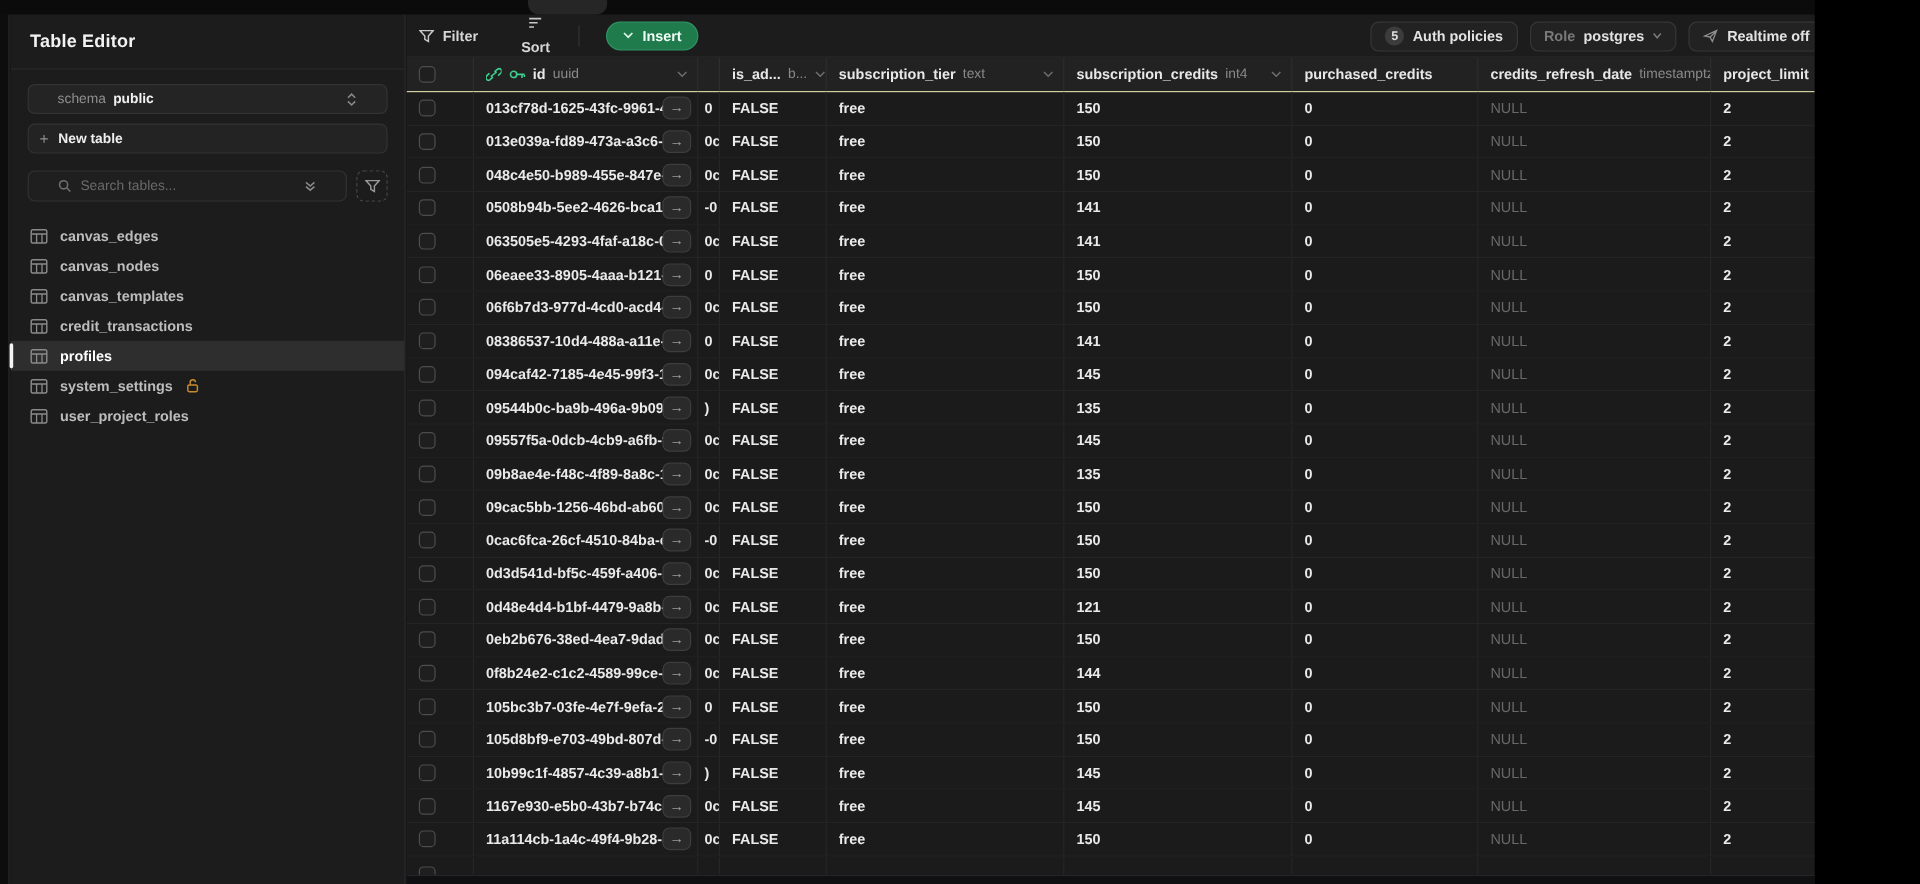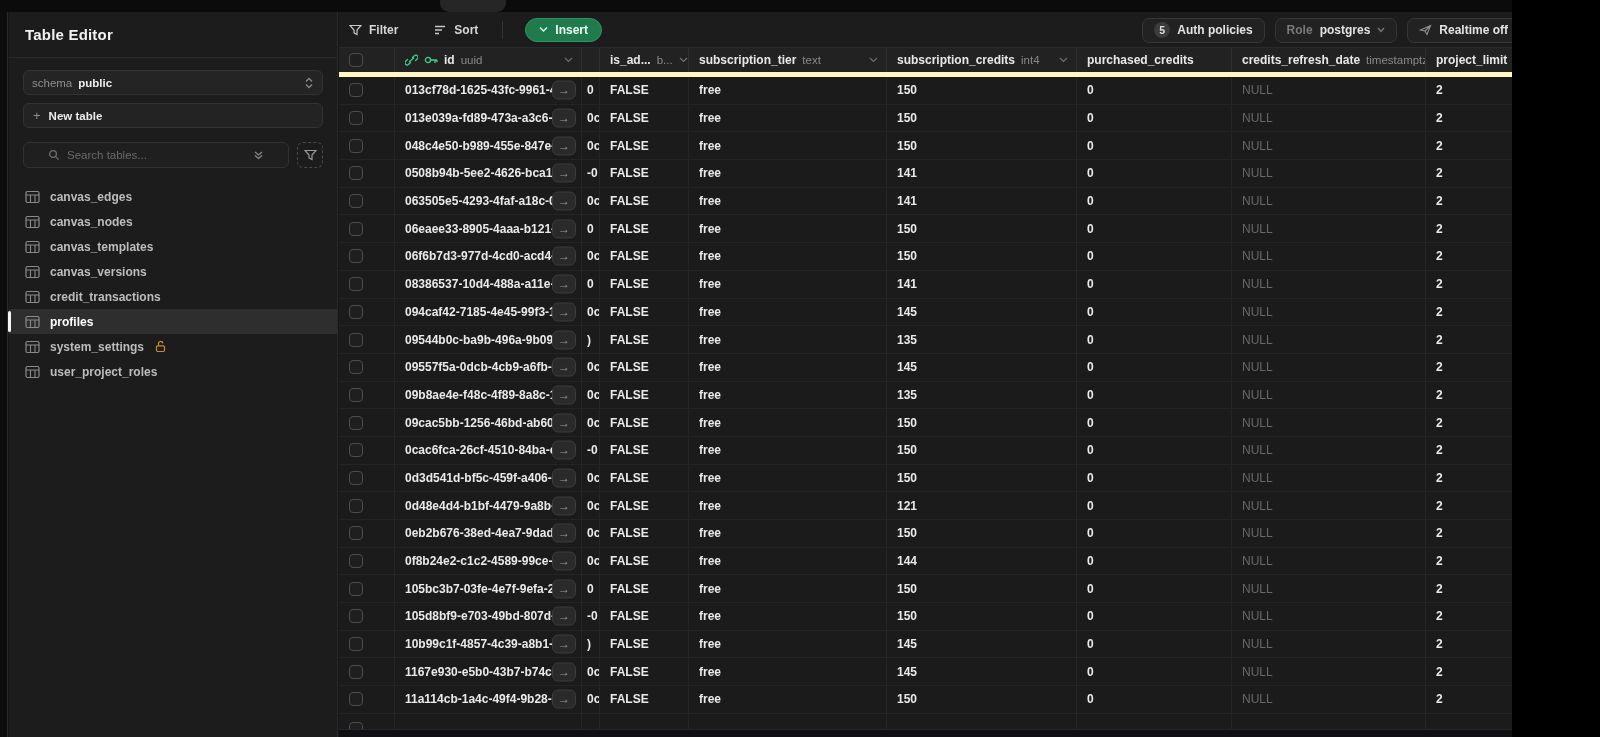--- a/index.html
+++ b/index.html
@@ -12,21 +12,21 @@
   .tab-remnant { position:absolute; top:0; left:440px; width:66px; height:12px; background:#262626; border-radius:0 0 9px 9px; }
 
   
   .left-rail { position:absolute; top:12px; left:0; width:8px; height:725px; background:#0d0d0d; border-right:1px solid #2a2a2a; }
 
   
   .sidebar { position:absolute; top:12px; left:9px; width:329px; height:725px; background:#1c1c1c; border-right:1px solid #2a2a2a; }
   .sidebar-header { height:46px; display:flex; align-items:center; padding:0 16px; border-bottom:1px solid #282828; }
   .sidebar-title { font-size:15px; font-weight:700; color:#f2f2f2; letter-spacing:.2px; }
   .sidebar-controls { padding:12px 14px 4px 14px; }
-  .schema-select { display:flex; align-items:center; height:25px; background:#242424; border:1px solid #333; border-radius:6px; padding:0 8px; cursor:pointer; }
+  .schema-select { display:flex; align-items:center; height:25px; background:#242424; border:1px solid #333; border-radius:6px; padding:0 24px; cursor:pointer; }
   .schema-select .lbl { color:#8f8f8f; font-size:11.5px; margin-right:6px; }
   .schema-select .val { color:#f0f0f0; font-size:11.5px; font-weight:700; flex:1; }
   .btn-newtable { display:flex; align-items:center; height:25px; margin-top:8px; background:#232323; border:1px solid #333; border-radius:6px; padding:0 9px; gap:8px; cursor:pointer; }
   .btn-newtable .plus { color:#8f8f8f; font-size:13px; line-height:1; }
   .btn-newtable .txt { color:#ededed; font-size:11.5px; font-weight:700; }
   .search-row { display:flex; align-items:center; gap:8px; margin-top:14px; }
   .search-box { flex:1; display:flex; align-items:center; height:26px; background:#1f1f1f; border:1px solid #323232; border-radius:6px; padding:0 24px; gap:7px; }
   .search-box input { flex:1; background:transparent; border:none; outline:none; color:#ddd; font-size:11.5px; font-family:"Liberation Sans",sans-serif; }
   .search-box input::placeholder { color:#6a6a6a; }
   .filter-sq { width:26px; height:26px; border:1px dashed #4a4a4a; border-radius:6px; display:flex; align-items:center; justify-content:center; cursor:pointer; background:transparent; }
@@ -43,21 +43,21 @@
   .tb-btn { display:flex; align-items:center; gap:7px; padding:4px 10px; border-radius:6px; cursor:pointer; color:#d6d6d6; font-size:12px; font-weight:600; }
   .tb-sep { width:1px; height:18px; background:#333; margin:0 8px; }
   .btn-insert { display:flex; align-items:center; gap:7px; height:24px; padding:0 13px; background:#1f7a4c; border:1px solid #2f9463; border-radius:13px; color:#f2fff8; font-size:12px; font-weight:700; cursor:pointer; }
   .toolbar-right { position:absolute; right:-46px; top:0; height:36px; display:flex; align-items:center; gap:10px; }
   .pill-btn { display:flex; align-items:center; gap:7px; height:25px; padding:0 11px; background:#222; border:1px solid #363636; border-radius:7px; cursor:pointer; color:#e3e3e3; font-size:12px; font-weight:700; }
   .pill-btn .muted { color:#7a7a7a; font-weight:600; }
   .count-badge { display:inline-flex; align-items:center; justify-content:center; min-width:16px; height:16px; border-radius:8px; background:#3c3c3c; color:#dedede; font-size:10.5px; font-weight:700; }
 
   
   .grid { position:relative; }
-  .ghead { display:flex; height:29px; background:#222222; border-bottom:5px solid #fef9c3; }
+  .ghead { display:flex; height:29px; background:#222222; border-bottom:1px solid #fef9c3; }
   .gh-cell { display:flex; align-items:center; padding:0 8px 0 10px; border-right:1px solid #2e2e2e; gap:6px; overflow:hidden; white-space:nowrap; }
   .gh-name { color:#e8e8e8; font-size:12px; font-weight:700; }
   .gh-type { color:#8a8a8a; font-size:11.5px; }
   .gh-chev { margin-left:auto; flex:none; }
   .row { display:flex; height:27.7px; border-bottom:1px solid #242424; background:#1b1b1b; }
   .cell { display:flex; align-items:center; padding:0 8px 0 10px; border-right:1px solid #262626; overflow:hidden; white-space:nowrap; color:#eaeaea; font-size:12px; font-weight:600; }
   .cell.null { color:#686868; font-weight:400; }
   .col-check { width:56px; flex:none; }
   .col-id   { width:187px; flex:none; position:relative; }
   .col-clip { width:18px; flex:none; padding:0 0 0 5px; }
@@ -155,29 +155,20 @@
           </span>
           <span class="nm">canvas_templates</span>
         </div>
         <div class="table-item">
           <span>
             <svg width="15" height="14" viewBox="0 0 15 14">
               <rect x="1" y="1.5" width="13" height="11" rx="1.5" fill="none" stroke="#8a8a8a" stroke-width="1.2"></rect>
               <path d="M1 5h13M5.5 5v7.5M10 5v7.5" stroke="#8a8a8a" stroke-width="1.1"></path>
             </svg>
           </span>
-          <span class="nm">canvas_versions</span>
-        </div>
-        <div class="table-item">
-          <span>
-            <svg width="15" height="14" viewBox="0 0 15 14">
-              <rect x="1" y="1.5" width="13" height="11" rx="1.5" fill="none" stroke="#8a8a8a" stroke-width="1.2"></rect>
-              <path d="M1 5h13M5.5 5v7.5M10 5v7.5" stroke="#8a8a8a" stroke-width="1.1"></path>
-            </svg>
-          </span>
           <span class="nm">credit_transactions</span>
         </div>
         <div class="table-item selected">
           <span>
             <svg width="15" height="14" viewBox="0 0 15 14">
               <rect x="1" y="1.5" width="13" height="11" rx="1.5" fill="none" stroke="#8a8a8a" stroke-width="1.2"></rect>
               <path d="M1 5h13M5.5 5v7.5M10 5v7.5" stroke="#8a8a8a" stroke-width="1.1"></path>
             </svg>
           </span>
           <span class="nm">profiles</span>
@@ -213,21 +204,21 @@
 
     <div class="toolbar">
       <div class="tb-btn">
         <span>
           <svg width="13" height="12" viewBox="0 0 13 12">
               <path d="M1 1.5 H12 L8 6 V10.5 L5 8.8 V6 Z" fill="none" stroke="#c8c8c8" stroke-width="1.2"></path>
             </svg>
         </span>
         <span>Filter</span>
       </div>
-      <div class="tb-btn" style="margin-left:16px;">
+      <div class="tb-btn" style="margin-left:16px;flex-direction:column;">
         <span>
           <svg width="13" height="12" viewBox="0 0 13 12">
               <path d="M1 2.5h10M1 6h7M1 9.5h4" stroke="#c8c8c8" stroke-width="1.3"></path>
             </svg>
         </span>
         <span>Sort</span>
       </div>
       <div class="tb-sep" style="margin-left:14px;margin-right:22px;"></div>
       <div class="btn-insert">
         <span>

